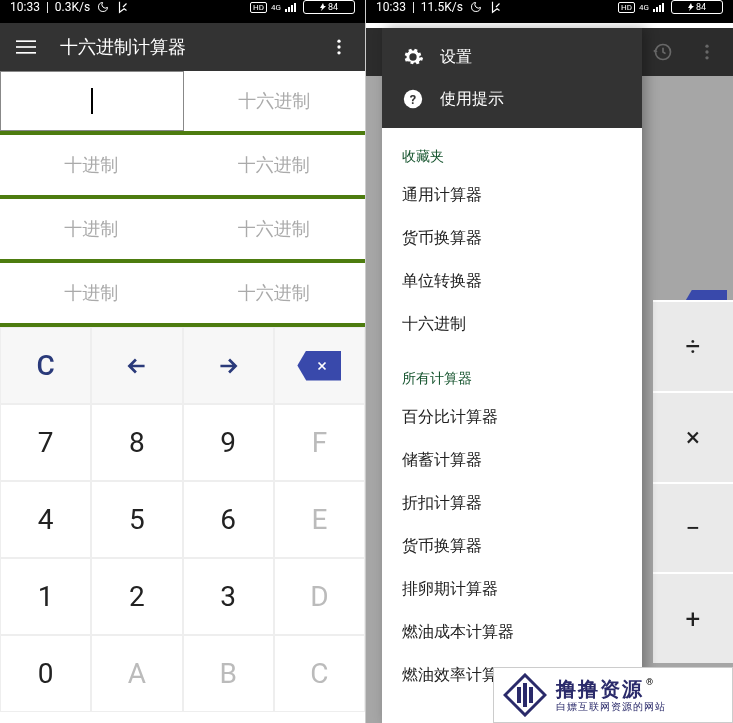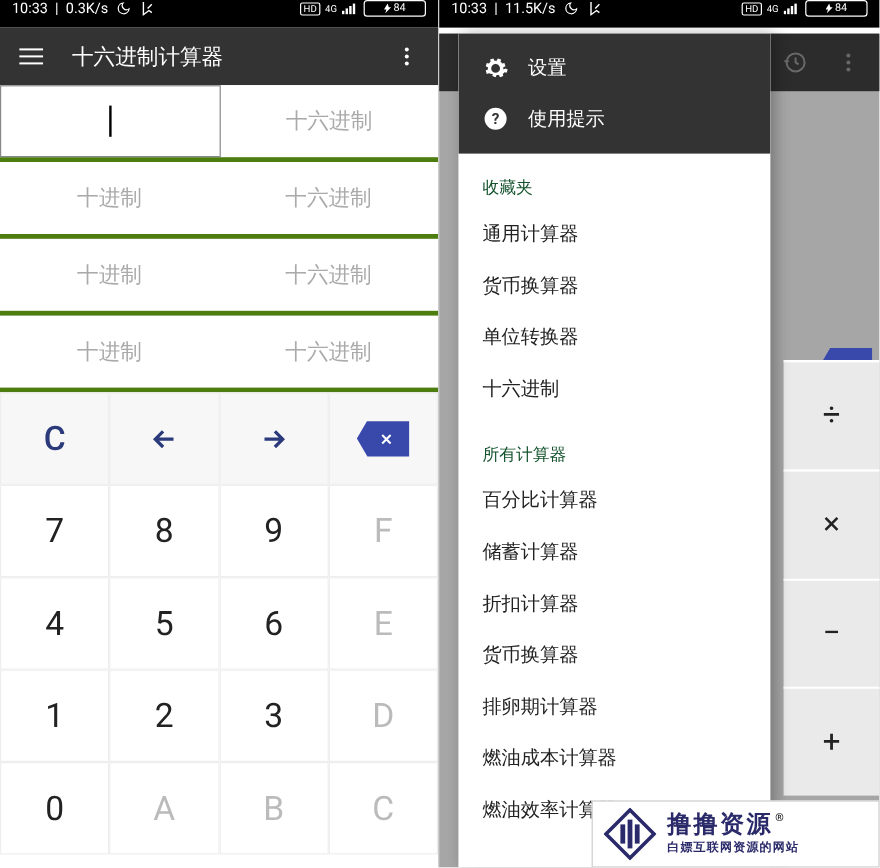--- a/index.html
+++ b/index.html
@@ -48,23 +48,23 @@
   .bg-calc-toolbar { position: absolute; top: 28px; left: 0; right: 0; height: 48px; background: #444; display: flex; justify-content: flex-end; align-items: center; padding-right: 8px; gap: 8px; }
   .bg-ops { position: absolute; right: 0; top: 260px; bottom: 60px; width: 80px; display: flex; flex-direction: column; }
   .bg-op { flex: 1; background: #eaeaea; color: #222; display: flex; align-items: center; justify-content: center; font-size: 26px; border-top: 2px solid #fff; }
   .bg-backspace { position: absolute; right: 6px; top: 290px; }
   .bg-divide { margin-top: 40px; }
 
   
   .watermark { position: absolute; right: 0; bottom: 0; height: 56px; width: 240px; background: #fff; border: 1px solid #ccc; display: flex; align-items: center; padding: 4px 8px; gap: 8px; z-index: 30; }
   .wm-logo { width: 46px; height: 46px; display: flex; align-items: center; justify-content: center; }
   .wm-text { display: flex; flex-direction: column; line-height: 1.2; }
-  .wm-main { font-size: 20px; font-weight: 900; color: #2a2a6a; letter-spacing: 2px; font-family: Liberation Mono, monospace; }
+  .wm-main { font-size: 20px; font-weight: 900; color: #2a2a6a; letter-spacing: 2px; }
   .wm-sup { font-size: 9px; align-self: start; margin-left: 2px; }
-  .wm-sub { font-size: 10px; color: #2a2a6a; font-weight: 700; letter-spacing: 1px; }
+  .wm-sub { font-size: 10px; color: #2a2a6a; font-weight: 400; letter-spacing: 1px; }
   .wm-row1 { display: flex; align-items: start; }
 
   svg { display: block; }
 </style>
 </head>
 <body>
 
 <div class="phone">
   <div class="status-bar">
     <div class="status-left">

